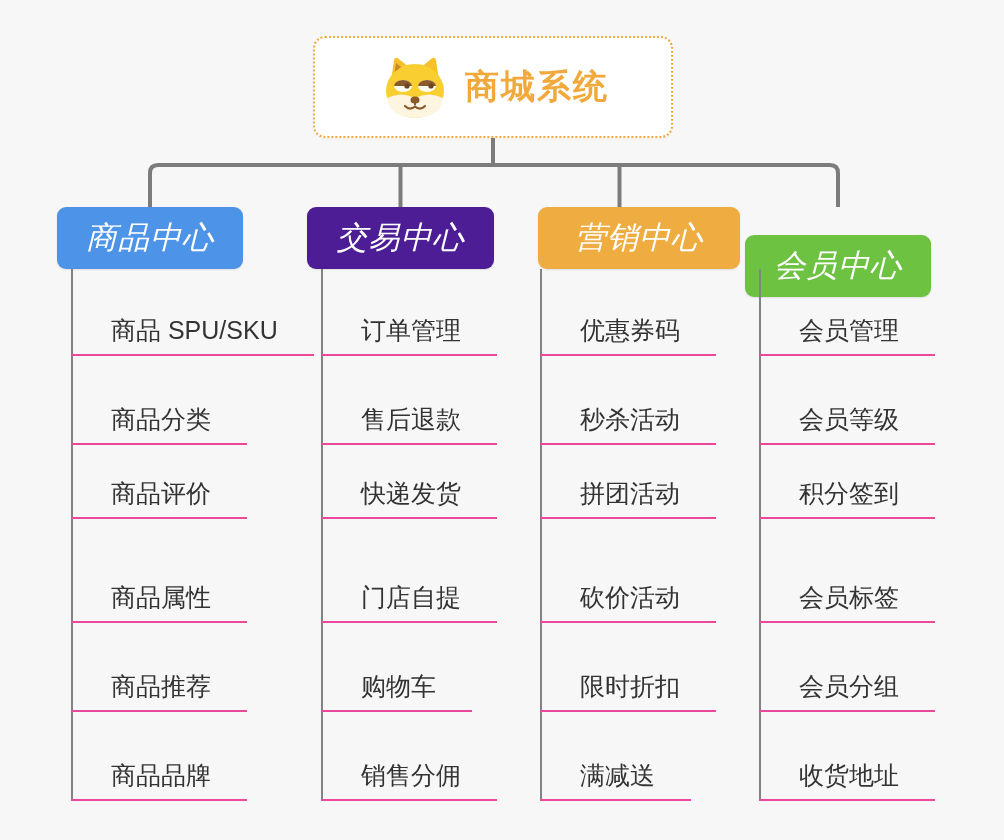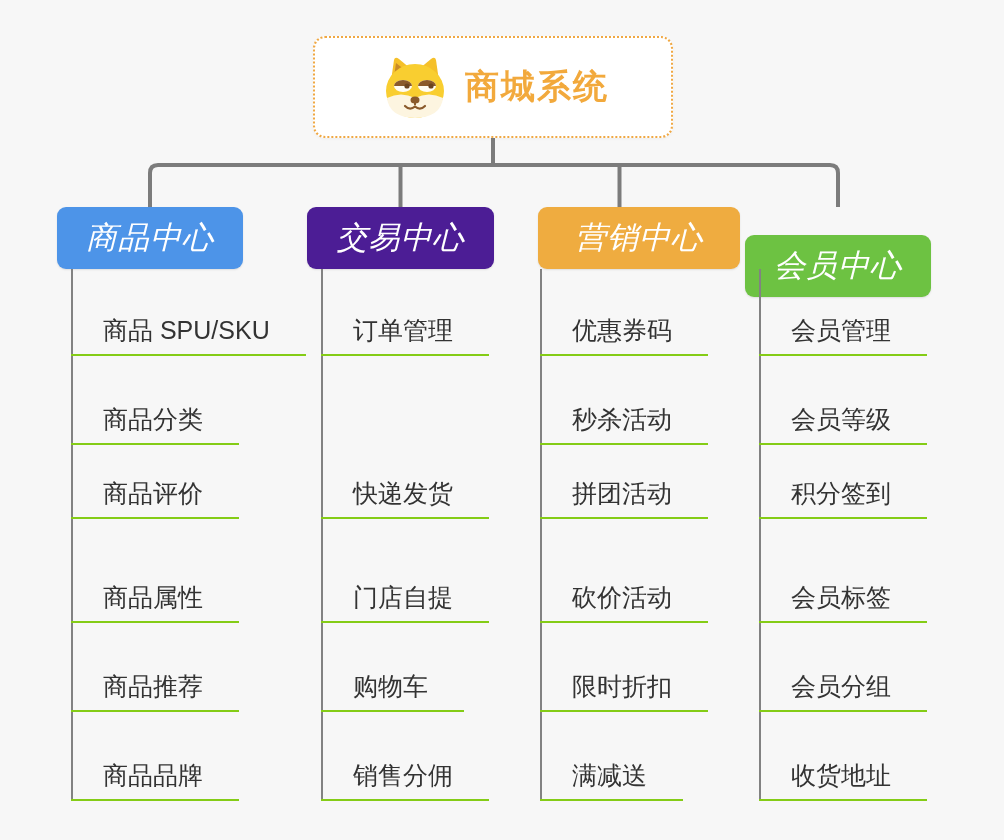--- a/index.html
+++ b/index.html
@@ -50,22 +50,22 @@
   .col-1 { left:321px; }
   .col-2 { left:540px; }
   .col-3 { left:759px; }
   .trunk-line {
     position:absolute; left:0; top:0; width:2px; height:531px;
     background:#828282;
   }
   .sub {
     position:absolute; left:0;
     height:36px; line-height:36px;
-    padding:0 36px 6px 32px;
-    border-bottom:2px solid #84cc16;
+    padding:0 36px 6px 40px;
+    border-bottom:2px solid #ec4899;
     font-size:25px; color:#333333;
     white-space:nowrap; width:max-content;
   }
   .s0 { top:43px; }  .s1 { top:132px; } .s2 { top:206px; }
   .s3 { top:310px; } .s4 { top:399px; } .s5 { top:488px; }
 </style>
 </head>
 <body>
 
 <div class="canvas">
@@ -115,20 +115,21 @@
     <div class="sub s1">商品分类</div>
     <div class="sub s2">商品评价</div>
     <div class="sub s3">商品属性</div>
     <div class="sub s4">商品推荐</div>
     <div class="sub s5">商品品牌</div>
   </div>
 
   <div class="branch-col col-1">
     <div class="trunk-line"></div>
     <div class="sub s0">订单管理</div>
+    <div class="sub s1">售后退款</div>
     <div class="sub s2">快递发货</div>
     <div class="sub s3">门店自提</div>
     <div class="sub s4">购物车</div>
     <div class="sub s5">销售分佣</div>
   </div>
 
   <div class="branch-col col-2">
     <div class="trunk-line"></div>
     <div class="sub s0">优惠券码</div>
     <div class="sub s1">秒杀活动</div>

